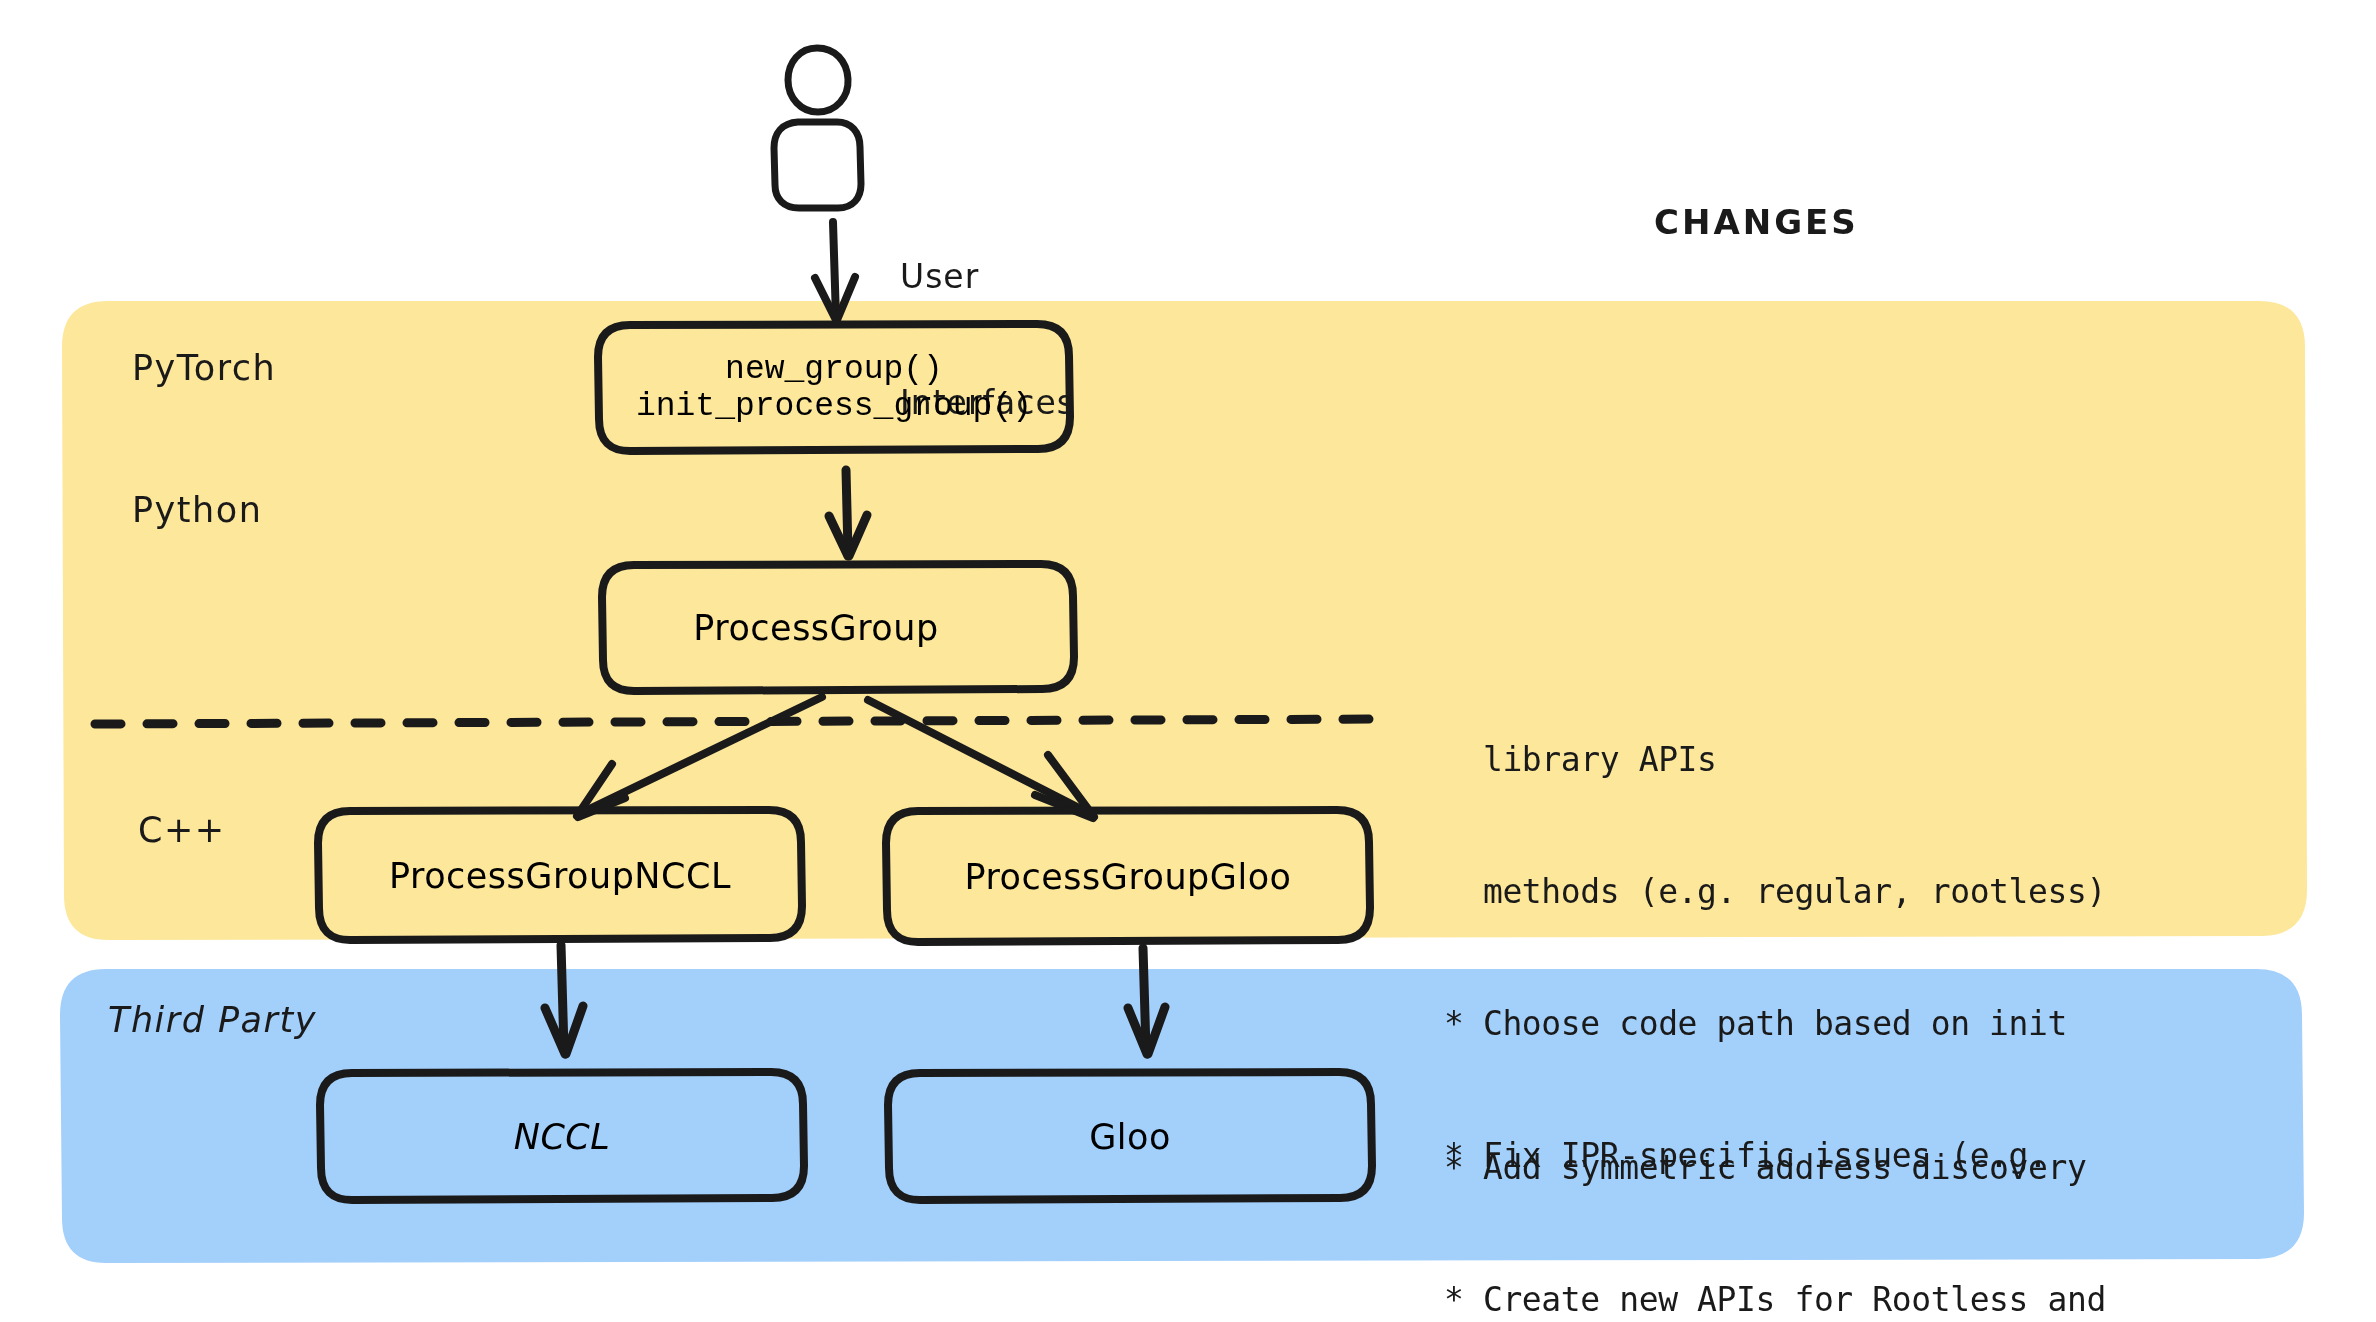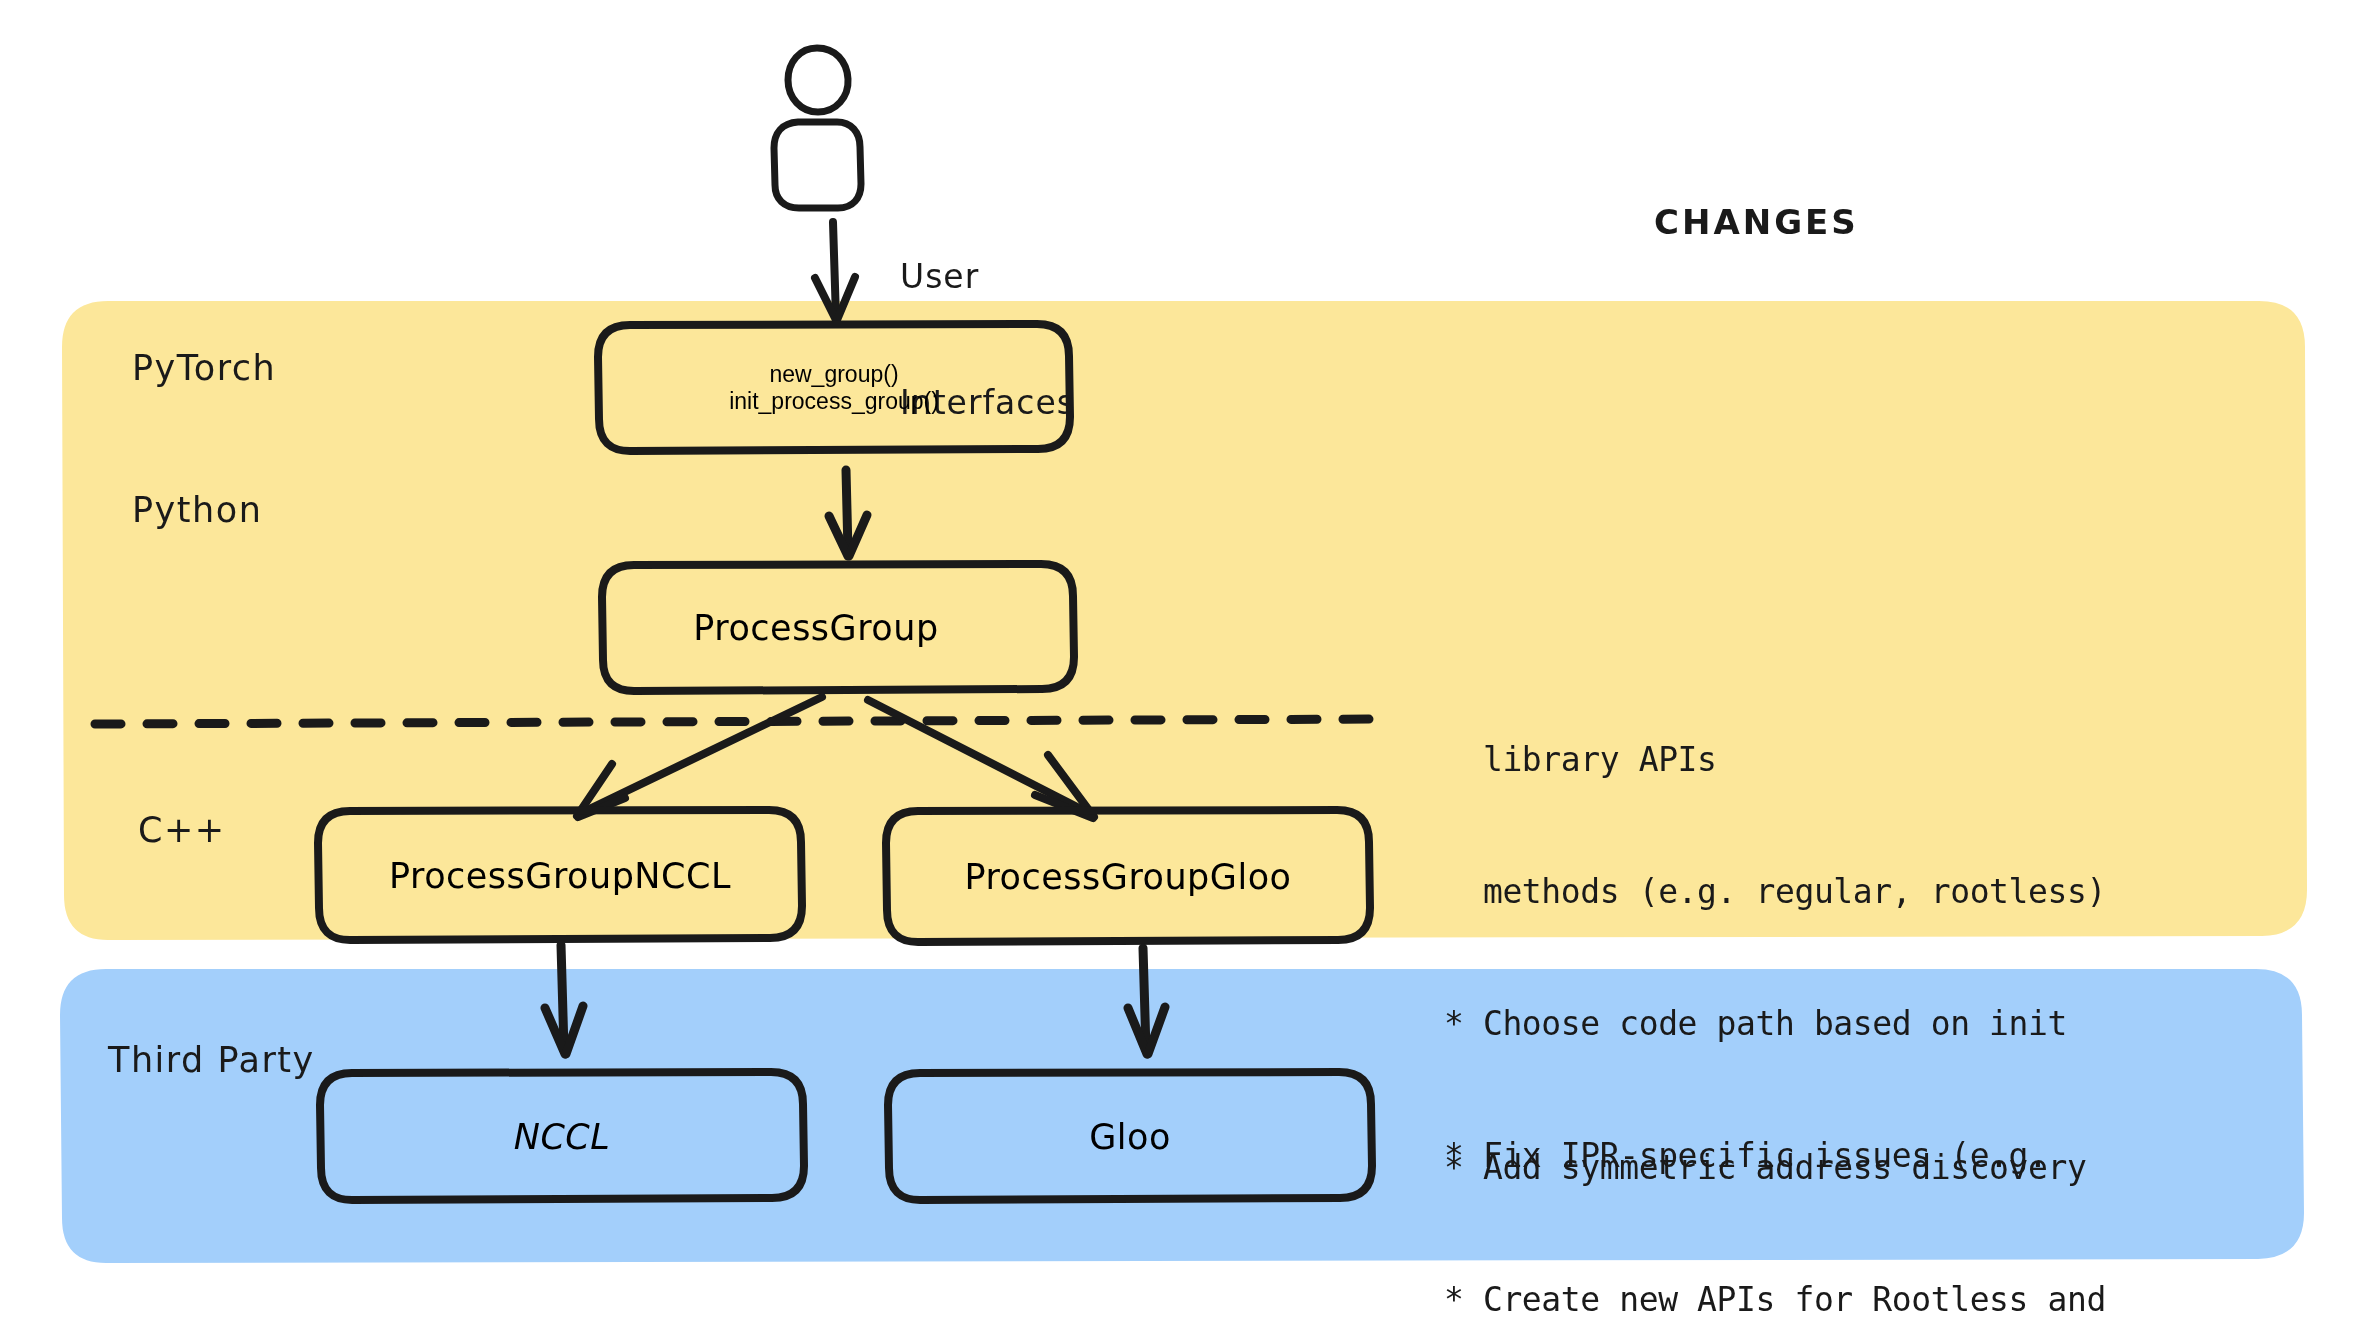--- a/index.html
+++ b/index.html
@@ -9,21 +9,21 @@
   svg.layer{position:absolute;left:0;top:0;width:2376px;height:1322px;}
 
   
   .txt{position:absolute;color:#1a1a1a;white-space:pre;}
 
   .layer-label{font-family:"DejaVu Sans", sans-serif;font-size:35px;
                letter-spacing:1.5px;font-weight:400;}
 
   .node-label{font-family:"DejaVu Sans", sans-serif;font-size:35px;
               text-align:center;width:100%;letter-spacing:.5px;}
-  .node-label.mono{font-family:Liberation Sans, sans-serif;font-size:23px;letter-spacing:0;}
+  .node-label.mono{font-family:Liberation Mono, monospace;font-size:33px;letter-spacing:0;}
   .node-label.ital{font-style:italic;}
 
   .edge-label{font-family:"DejaVu Sans", sans-serif;font-size:33px;
               line-height:42px;letter-spacing:1px;}
 
   .changes-title{font-family:"DejaVu Sans", sans-serif;font-size:34px;
                  font-weight:700;letter-spacing:3px;}
 
   .bullets{font-family:"DejaVu Sans Mono", monospace;font-size:33px;
            line-height:44px;letter-spacing:-0.4px;color:#1a1a1a;}
@@ -184,21 +184,21 @@
   </svg>
 
   <div class="txt edge-label" style="left:900px;top:172px;">
     <div>User</div>
     <div>Interfaces</div>
   </div>
 
   <div class="txt layer-label" style="left:132px;top:348px;">PyTorch</div>
   <div class="txt layer-label" style="left:132px;top:490px;">Python</div>
   <div class="txt layer-label" style="left:138px;top:810px;">C++</div>
-  <div class="txt layer-label" style="left:108px;top:1040px;">Third Party</div>
+  <div class="txt layer-label" style="left:108px;top:1000px;font-style:italic;">Third Party</div>
 
   <div class="nodebox" style="left:598px;top:324px;width:472px;height:128px;flex-direction:column;">
     <div class="node-label mono">new_group()</div>
     <div class="node-label mono">init_process_group()</div>
   </div>
 
   <div class="nodebox" style="left:580px;top:564px;width:472px;height:128px;">
     <div class="node-label">ProcessGroup</div>
   </div>
 

